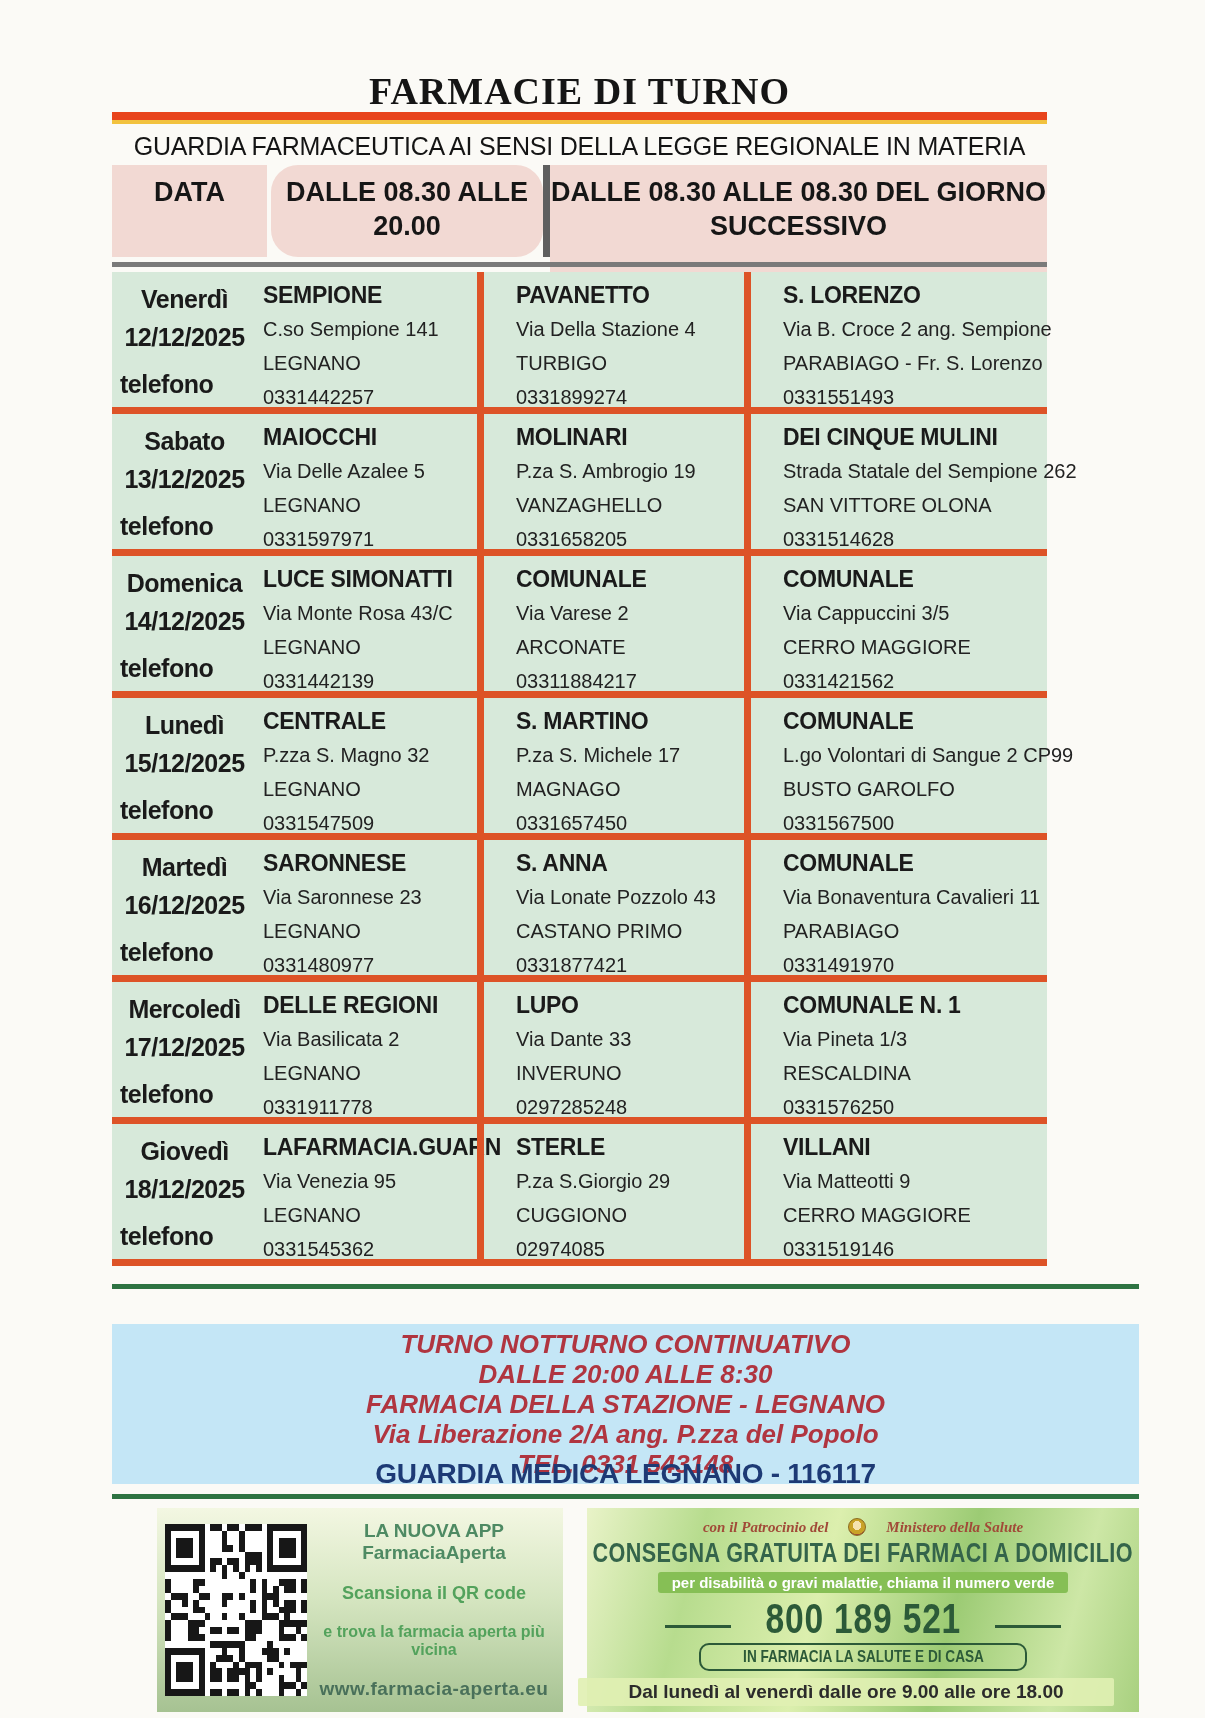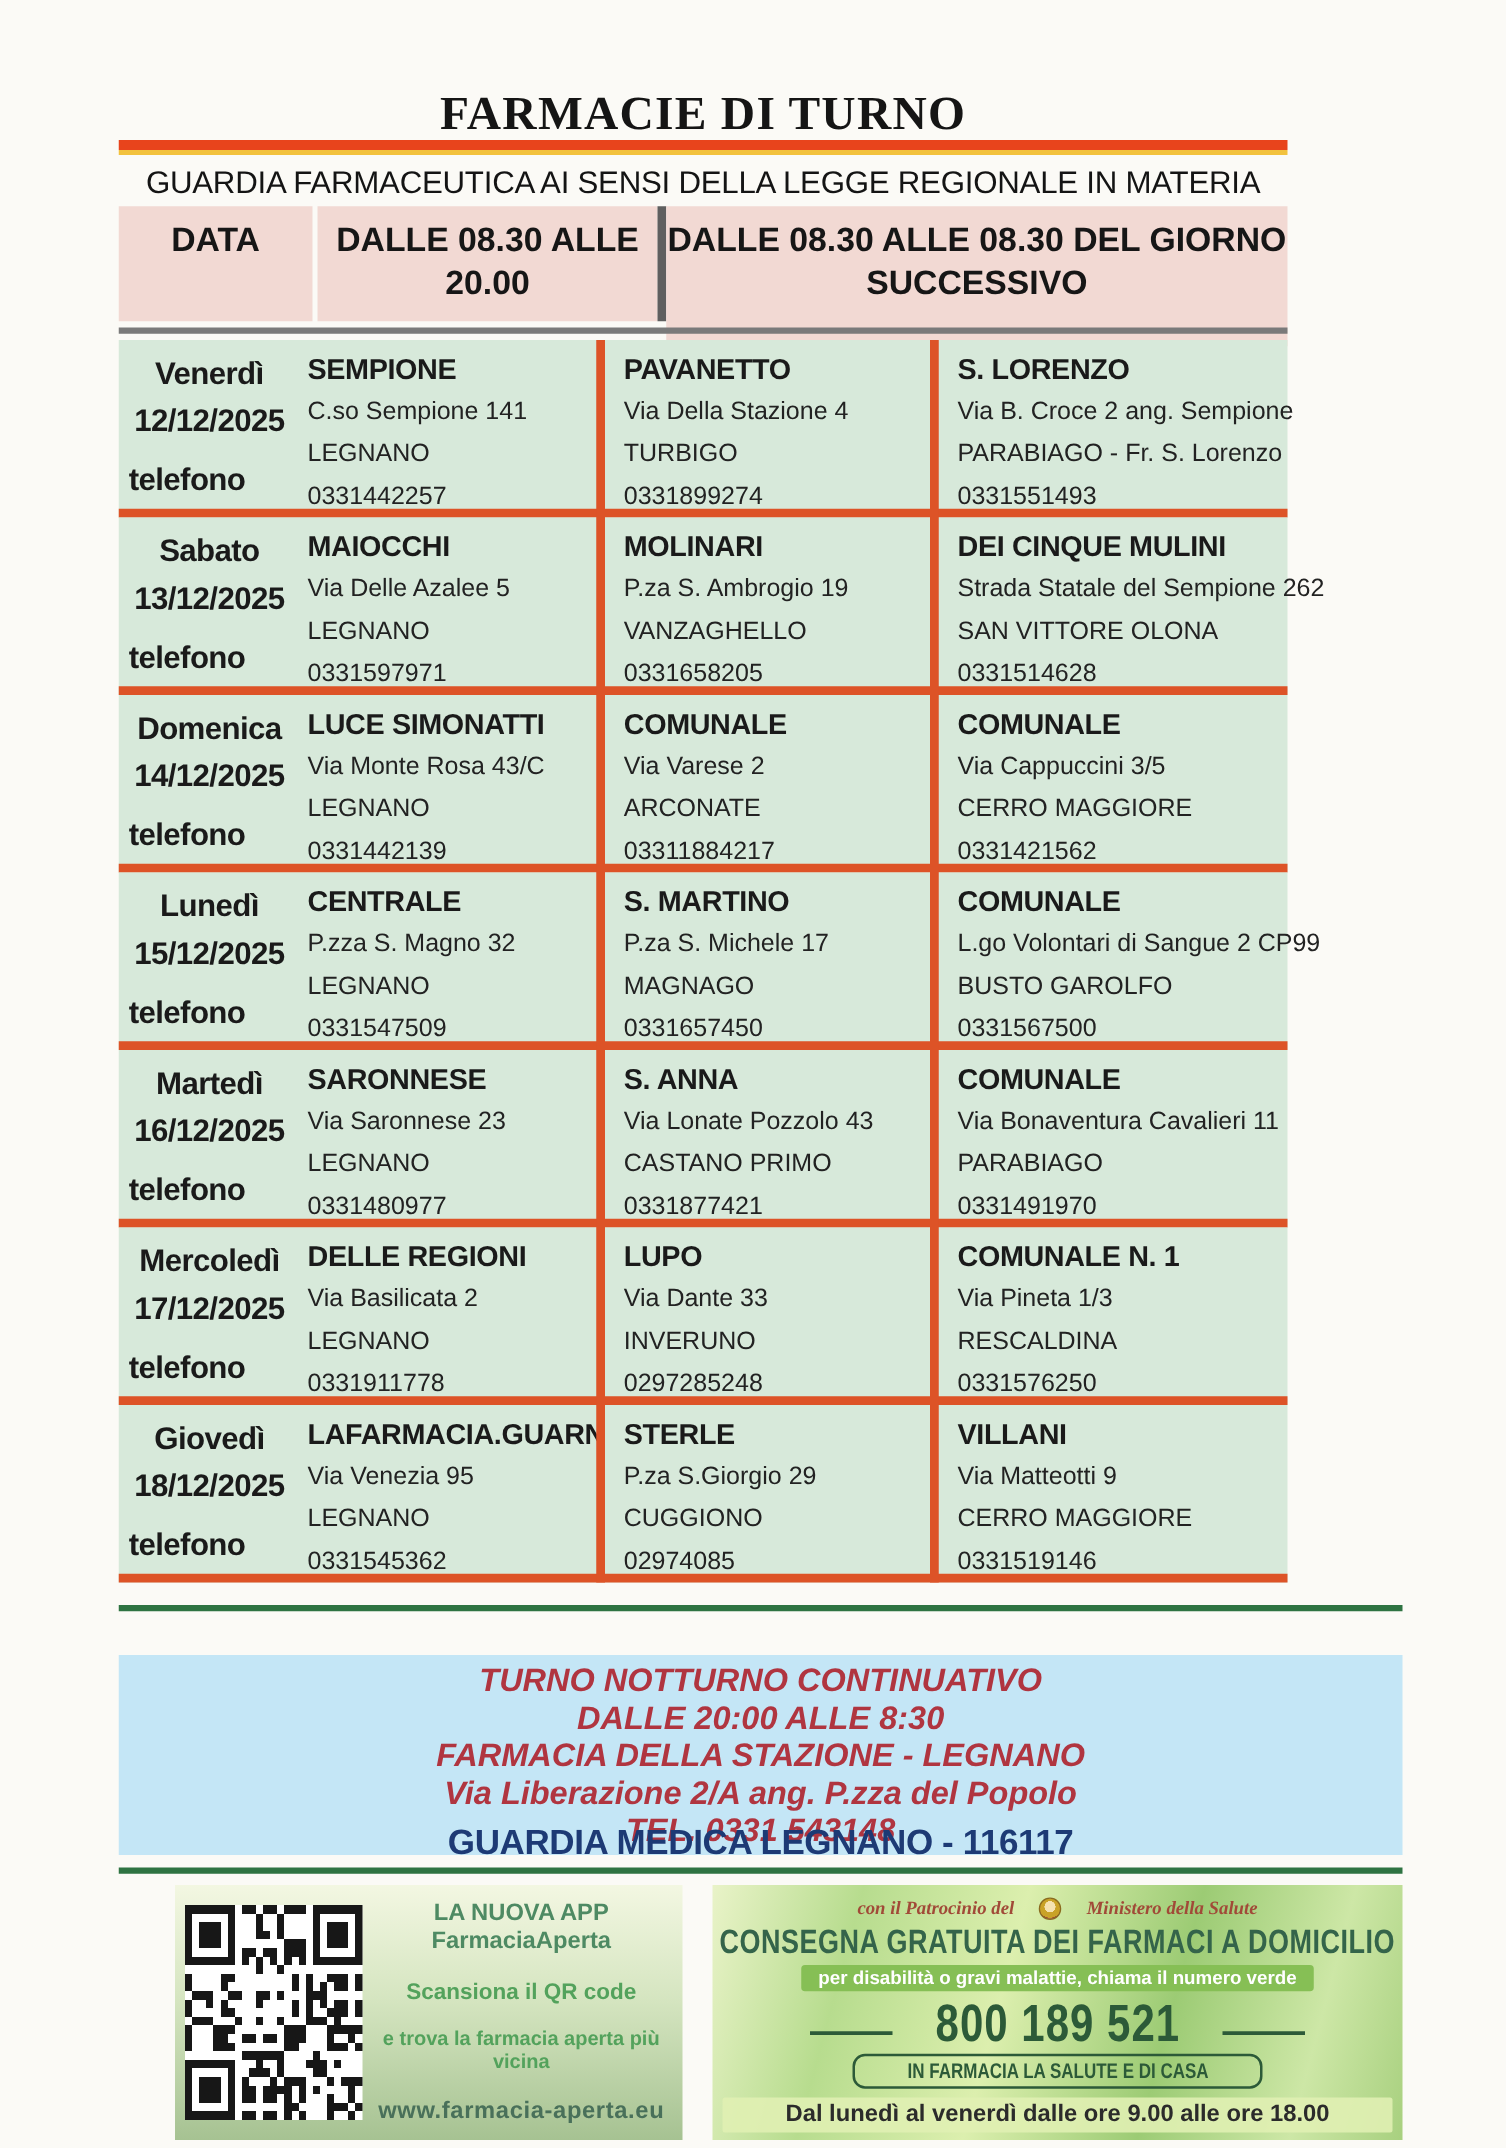--- a/index.html
+++ b/index.html
@@ -2,39 +2,39 @@
 <html><head>
 <meta charset="utf-8">
 <style>
   html,body{margin:0;padding:0;}
   body{
     width:1205px;height:1718px;position:relative;
     background:#fbfaf6;
     font-family:"Liberation Sans", sans-serif;
     color:#1a1a1a;
   }
-  .abs{position:absolute;}
+  .abs{position:absolute;margin-left:17px;}
   
   .title{
     left:95px;top:44px;width:935px;text-align:center;
     font-family:"Liberation Serif", serif;font-weight:700;
     font-size:38px;letter-spacing:1px;color:#151515;
   }
   .rule-top{left:95px;top:112px;width:935px;height:8px;background:#e8441c;}
   .rule-top-y{left:95px;top:120px;width:935px;height:4px;background:#f2c23e;}
   .subtitle{
     left:95px;top:132px;width:935px;text-align:center;
     font-weight:400;font-size:25px;color:#141414;letter-spacing:-0.2px;white-space:nowrap;
   }
   
   .th{background:#f2d9d3;display:flex;justify-content:center;
       font-weight:700;font-size:27px;line-height:34px;text-align:center;
       padding-top:10px;box-sizing:border-box;color:#161616;}
   .th-data{left:95px;top:165px;width:155px;height:92px;}
-  .th-day{left:254px;top:165px;width:272px;height:92px;}
+  .th-day{left:254px;top:165px;width:272px;height:92px;border-radius:27px;}
   .th-div{left:526px;top:165px;width:7px;height:92px;background:#5f5f5f;}
   .th-night{left:533px;top:165px;width:497px;height:112px;}
   .hline-gray{left:95px;top:262px;width:935px;height:5px;background:#7a7a7a;}
   
   .tbody{left:95px;top:272px;width:935px;}
   .row{display:flex;height:135px;background:#d7e9da;border-bottom:7px solid #dd5327;}
   .day-cell{width:137px;box-sizing:border-box;padding:12px 0 8px 8px;display:flex;flex-direction:column;}
   .day-cell .day,.day-cell .date{font-weight:700;font-size:25px;line-height:30px;letter-spacing:-0.5px;text-align:center;}
   .day-cell .date{margin-top:8px;}
   .day-cell .tel{font-weight:700;font-size:25px;margin-top:auto;letter-spacing:-0.5px;}

